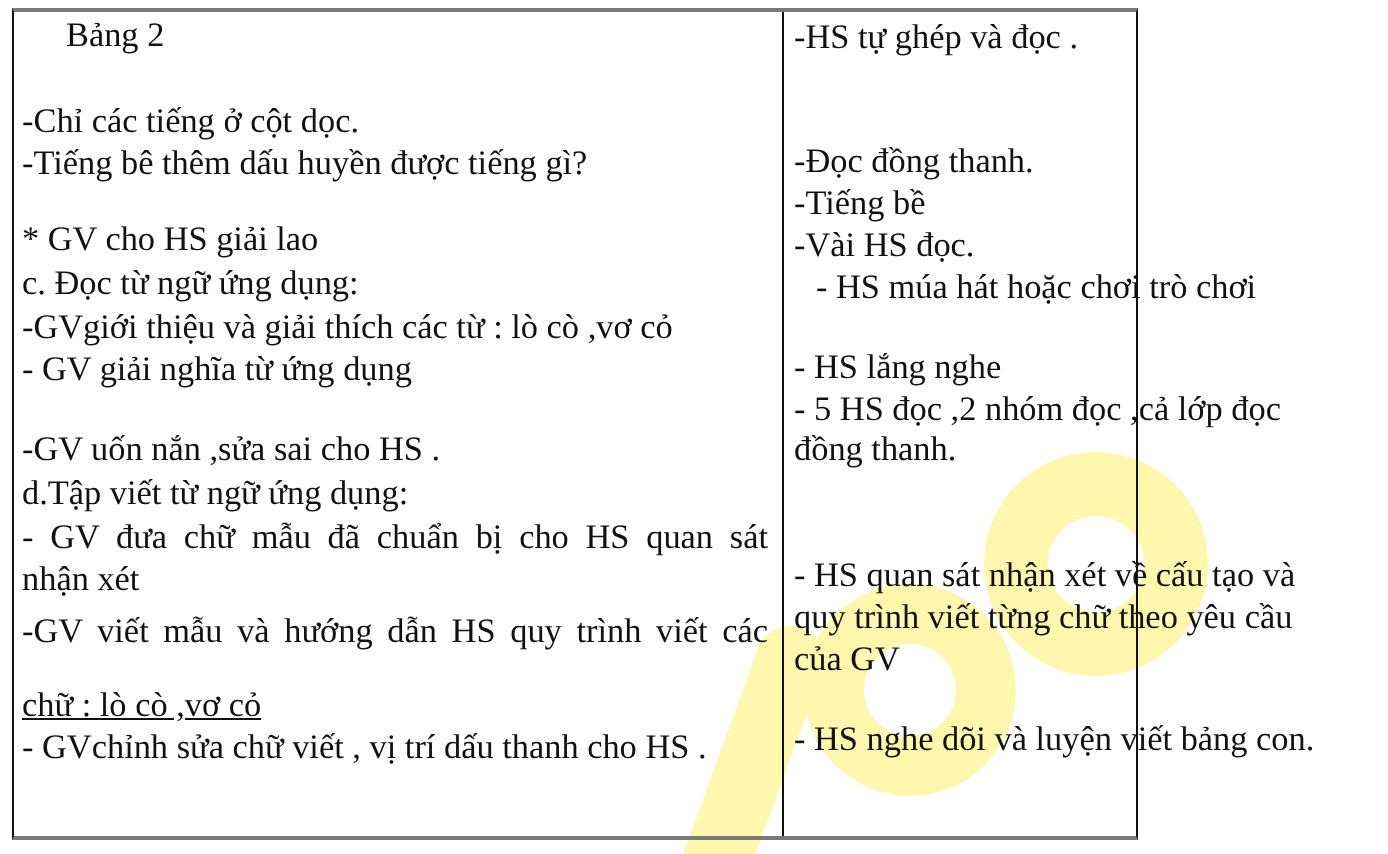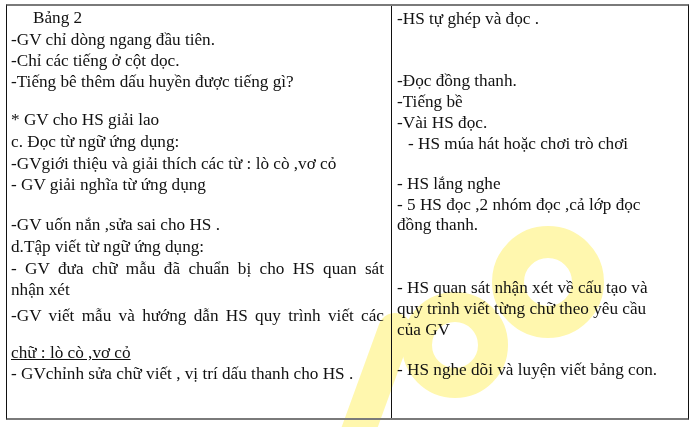--- a/index.html
+++ b/index.html
@@ -21,21 +21,21 @@
       top: 0;
       width: 694px;
       height: 427px;
       pointer-events: none;
       z-index: 0;
     }
     .table {
       position: absolute;
       left: 6px;
       top: 4px;
-      width: 683px;
+      width: 563px;
       height: 416px;
       box-sizing: border-box;
       border-left: 1.5px solid #111;
       border-right: 1.5px solid #111;
       border-top: 2px solid #7a7a7a;
       border-bottom: 2.5px solid #7a7a7a;
       z-index: 1;
     }
     .divider {
       position: absolute;
@@ -87,21 +87,20 @@
   </g>
   <circle cx="455" cy="345" r="12" fill="#ffffff"></circle>
   <circle cx="548" cy="282" r="12" fill="#ffffff"></circle>
 </svg>
 
 <div class="table">
   <div class="divider"></div>
 
   <div class="col col-left">
     <div class="line indent" style="top:2px;">Bảng 2</div>
-    <div class="line" style="top:24px;">-GV chỉ dòng ngang đầu tiên.</div>
     <div class="line" style="top:45px;text-align:center;">-Chỉ các tiếng ở cột dọc.</div>
     <div class="line" style="top:66px;">-Tiếng bê thêm dấu huyền được tiếng gì?</div>
     <div class="line" style="top:104px;">* GV cho HS giải lao</div>
     <div class="line" style="top:126px;">
       <span>c. </span><span class="bold">Đọc từ ngữ ứng dụng</span><span>:</span>
     </div>
     <div class="line" style="top:148px;">-GVgiới thiệu và giải thích các từ : lò cò ,vơ cỏ</div>
     <div class="line" style="top:169px;">- GV giải nghĩa từ ứng dụng</div>
     <div class="line" style="top:209px;">-GV uốn nắn ,sửa sai cho HS .</div>
     <div class="line bold" style="top:231px;">d.Tập viết từ ngữ ứng dụng:</div>

